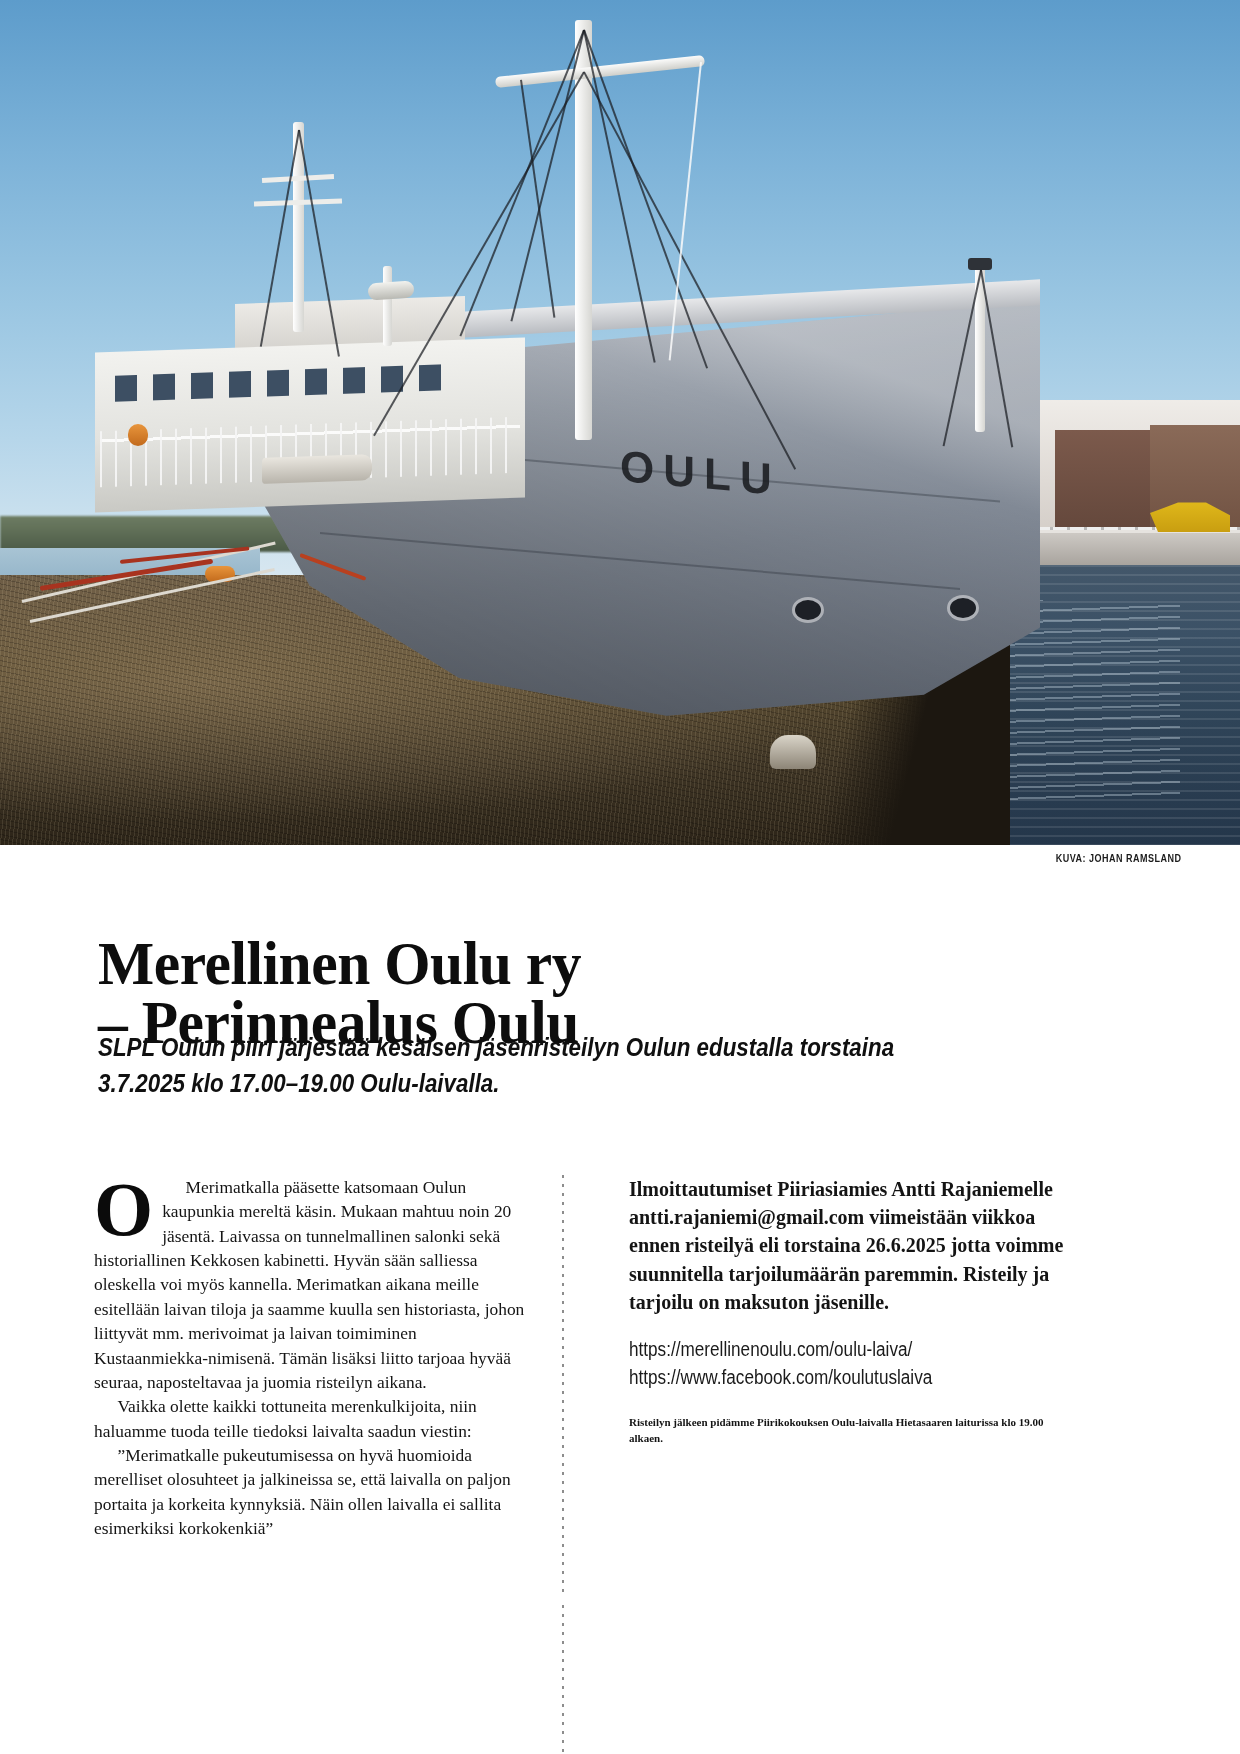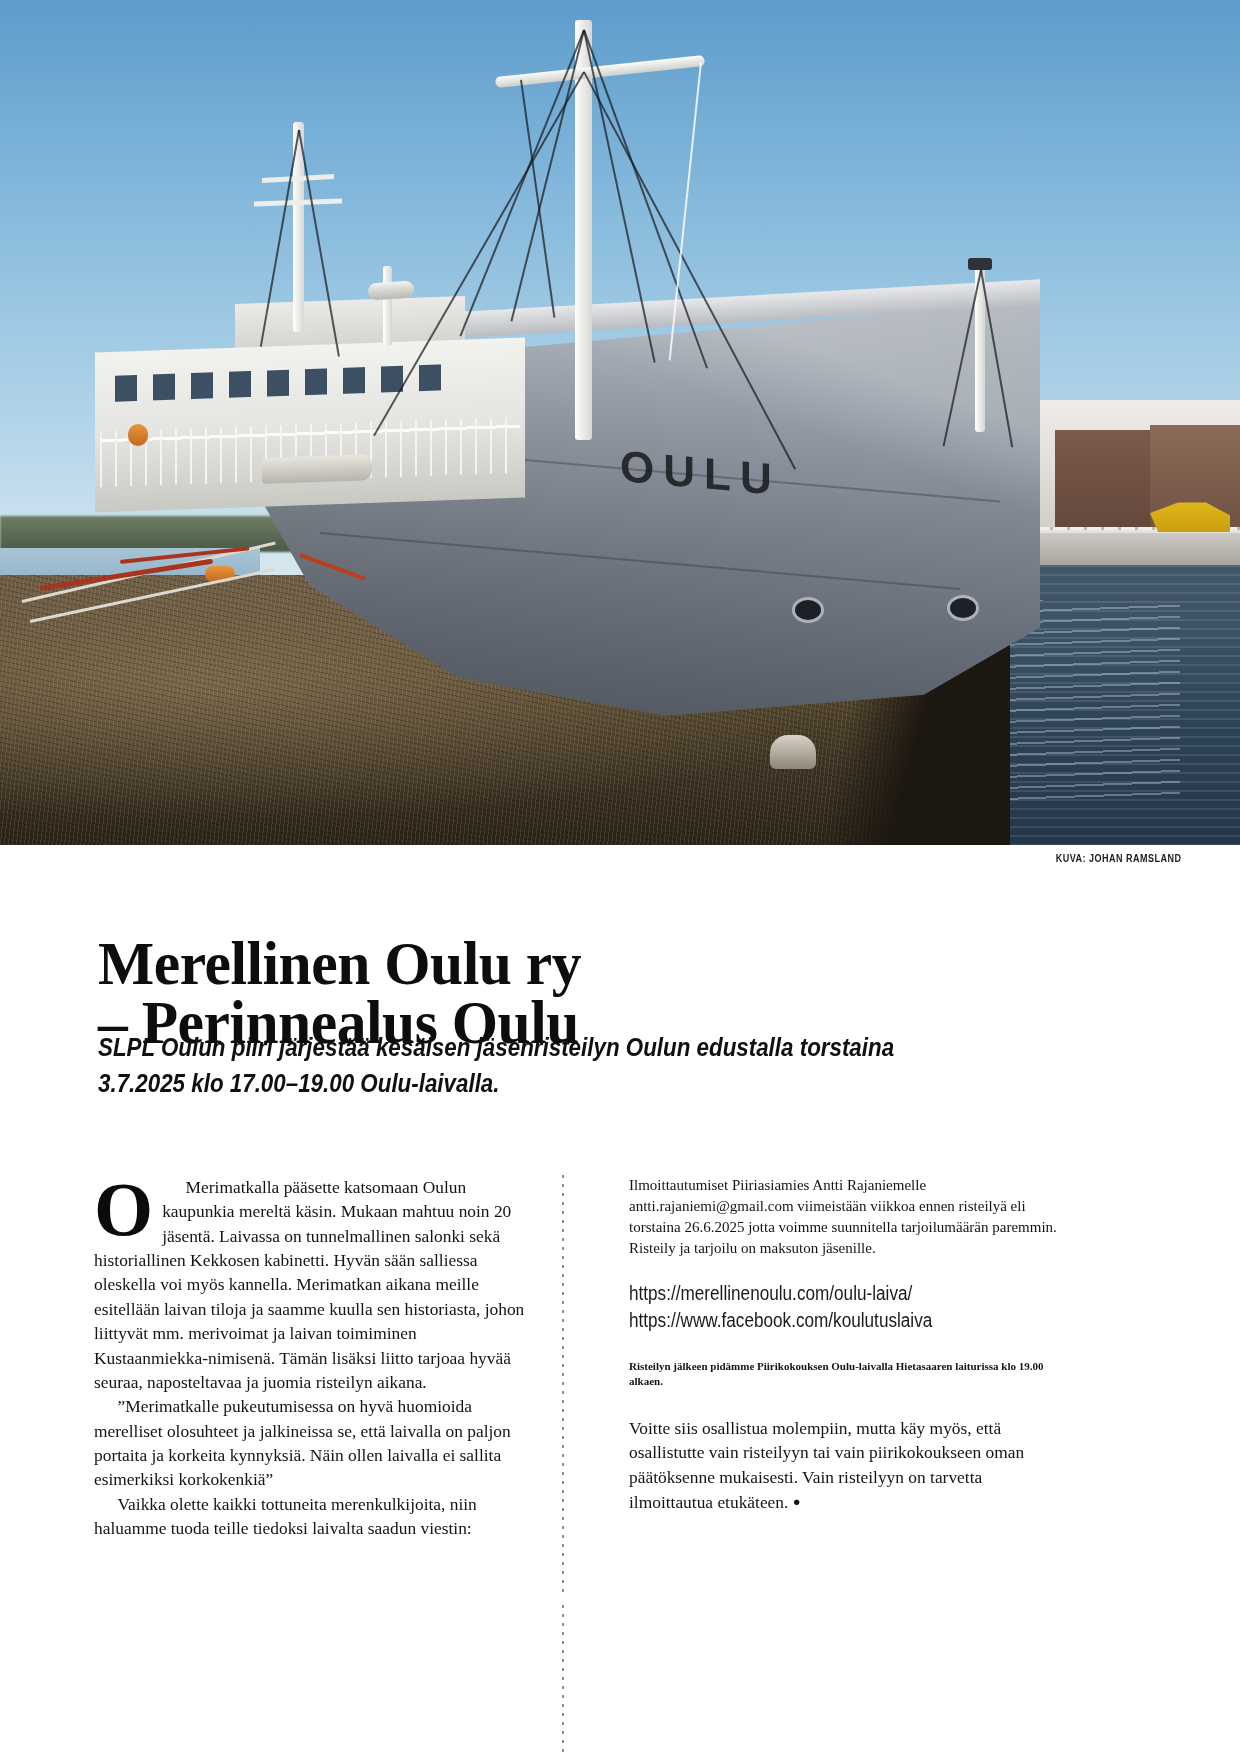--- a/index.html
+++ b/index.html
@@ -307,22 +307,22 @@
   }
 
   .col-right {
     position: absolute;
     left: 629px; top: 330px;
     width: 440px;
     color: #141414;
   }
   .col-right p { margin: 0; }
   .r-bold {
-    font-weight: 400;
-    font-size: 15px;
+    font-weight: 700;
+    font-size: 20px;
     line-height: 1.41;
   }
   .r-links {
     margin-top: 20px !important;
     font-family: "Liberation Sans", sans-serif;
     font-size: 19.5px;
     line-height: 1.42;
     color: #1a1a1a;
     transform: scaleX(.88);
     transform-origin: left top;
@@ -431,34 +431,33 @@
   <div class="deck">
     <span class="ln">SLPL Oulun piiri järjestää kesäisen jäsenristeilyn Oulun edustalla torstaina</span>
     <span class="ln">3.7.2025 klo 17.00–19.00 Oulu-laivalla.</span>
   </div>
 
   <div class="col-left">
     <p class="first">
       <span class="dropcap">O</span>
     </p>
     <p>Merimatkalla pääsette katsomaan Oulun kaupunkia mereltä käsin. Mukaan mahtuu noin 20 jäsentä. Laivassa on tunnelmallinen salonki sekä historiallinen Kekkosen kabinetti. Hyvän sään salliessa oleskella voi myös kannella. Merimatkan aikana meille esitellään laivan tiloja ja saamme kuulla sen historiasta, johon liittyvät mm. merivoimat ja laivan toimiminen Kustaanmiekka-nimisenä. Tämän lisäksi liitto tarjoaa hyvää seuraa, naposteltavaa ja juomia risteilyn aikana.</p>
+    <p>Vaikka olette kaikki tottuneita merenkulkijoita, niin haluamme tuoda teille tiedoksi laivalta saadun viestin:</p>
     <p>”Merimatkalle pukeutumisessa on hyvä huomioida merelliset olosuhteet ja jalkineissa se, että laivalla on paljon portaita ja korkeita kynnyksiä. Näin ollen laivalla ei sallita esimerkiksi korkokenkiä”</p>
-    <p>Vaikka olette kaikki tottuneita merenkulkijoita, niin haluamme tuoda teille tiedoksi laivalta saadun viestin:</p>
   </div>
 
   <div class="divider"></div>
   <div class="divider lower"></div>
 
   <div class="col-right">
     <p class="r-bold">Ilmoittautumiset Piiriasiamies Antti Rajaniemelle antti.rajaniemi@gmail.com viimeistään viikkoa ennen risteilyä eli torstaina 26.6.2025 jotta voimme suunnitella tarjoilumäärän paremmin. Risteily ja tarjoilu on maksuton jäsenille.</p>
 
     <p class="r-links">
       <a href="#">https://merellinenoulu.com/oulu-laiva/</a>
       <a href="#">https://www.facebook.com/koulutuslaiva</a>
     </p>
 
     <p class="r-bold2">Risteilyn jälkeen pidämme Piirikokouksen Oulu-laivalla Hietasaaren laiturissa klo 19.00 alkaen.</p>
 
-    <p class="r-body"><span>Voitte siis osallistua molempiin, mutta käy myös, että osallistutte vain risteilyyn tai vain piirikokoukseen oman päätöksenne mukaisesti. Vain risteilyyn on tarvetta ilmoittautua etukäteen.</span> <span class="endmark">●</span></p>
 
   </div>
 
 </div>
 
 </body></html>

